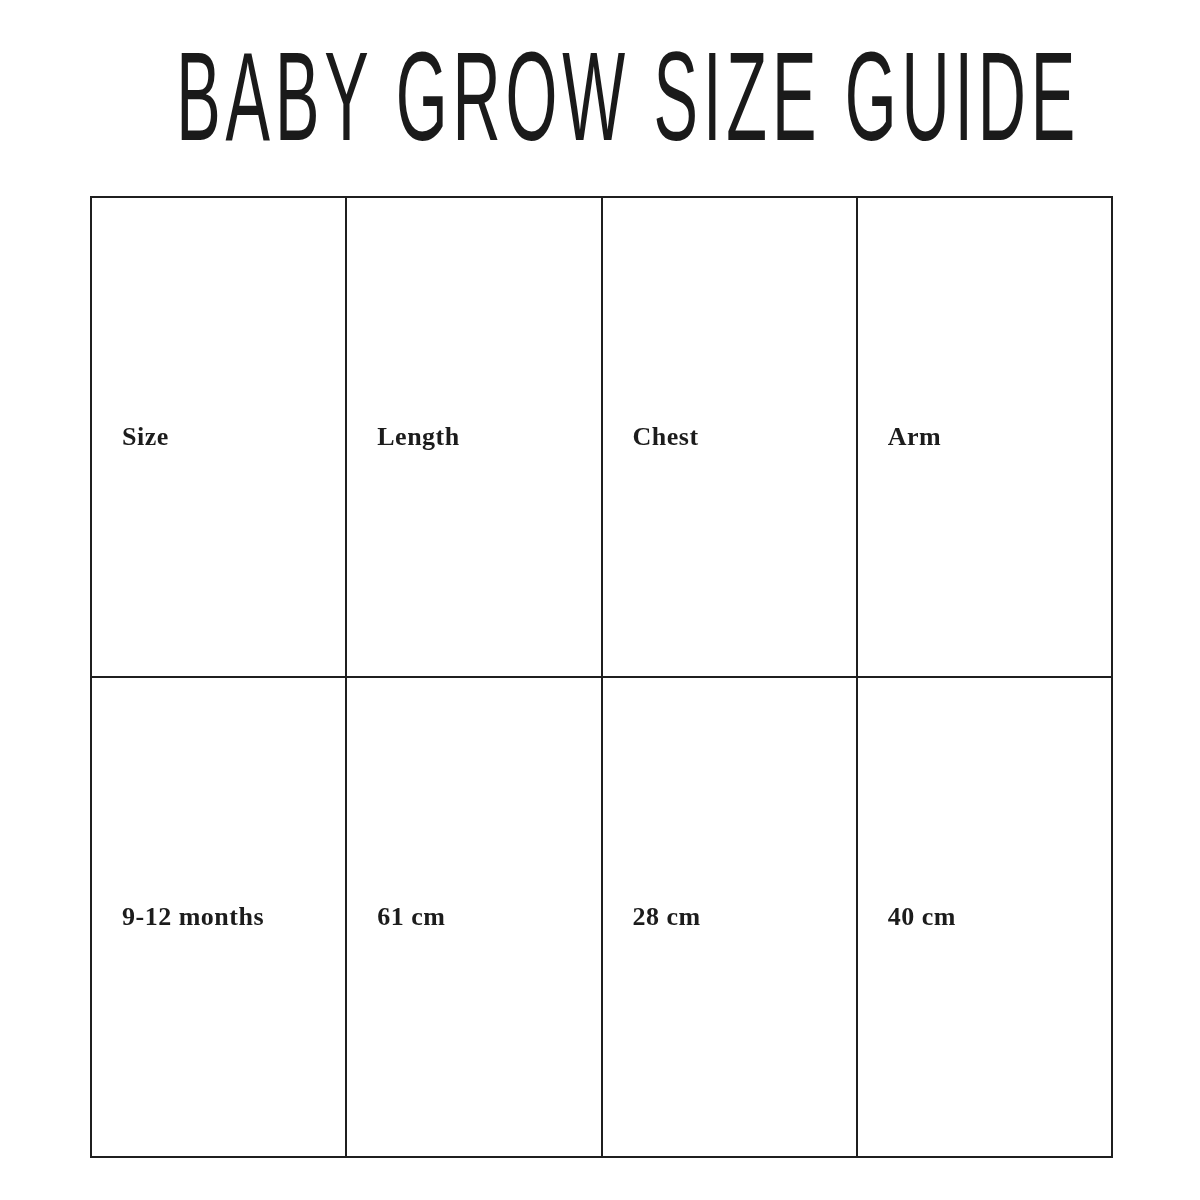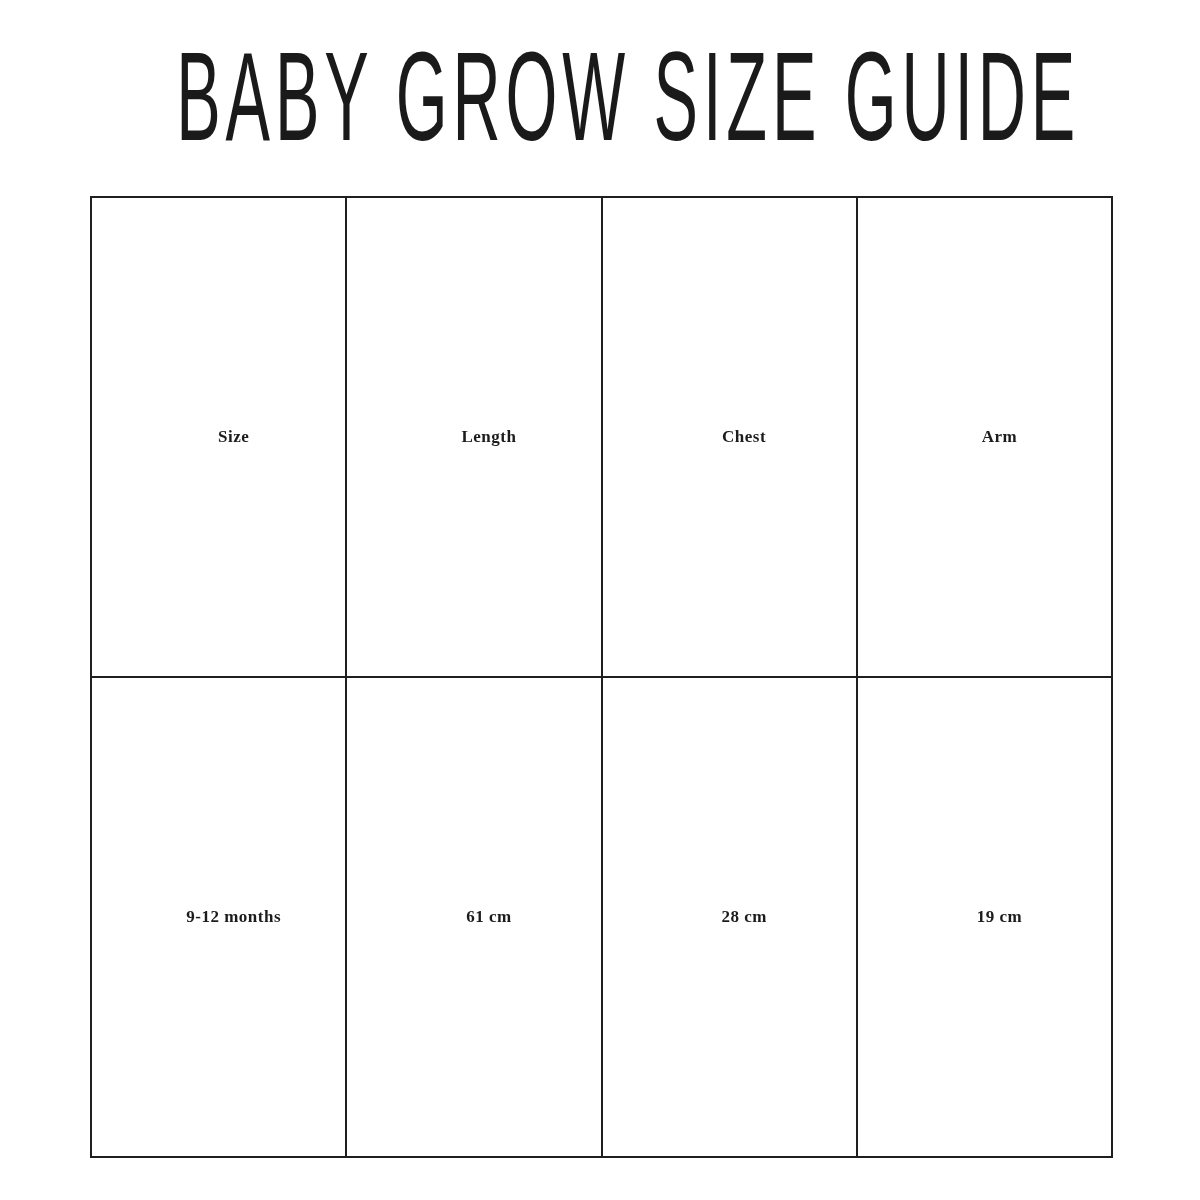--- a/index.html
+++ b/index.html
@@ -48,25 +48,25 @@
     height: 962px;
     border-collapse: collapse;
     table-layout: fixed;
     background: #ffffff;
   }
   .size-table td {
     border: 2px solid #1f1f1f;
     width: 25%;
     height: 192px;
     vertical-align: middle;
-    text-align: center;
+    text-align: left;
     padding: 0 0 0 30px;
     font-family: "Liberation Serif", serif;
     font-weight: 700;
-    font-size: 17px;
+    font-size: 26px;
     color: #1c1c1c;
     letter-spacing: 0.5px;
   }
 </style>
 </head>
 <body>
 
 <div class="title-wrap">
   <div class="title">BABY GROW SIZE GUIDE</div>
 </div>
@@ -76,16 +76,16 @@
     <tr>
       <td>Size</td>
       <td>Length</td>
       <td>Chest</td>
       <td>Arm</td>
     </tr>
     <tr>
       <td>9-12 months</td>
       <td>61 cm</td>
       <td>28 cm</td>
-      <td>19 cm</td>
+      <td>40 cm</td>
     </tr>
   </tbody>
 </table>
 
 </body></html>

